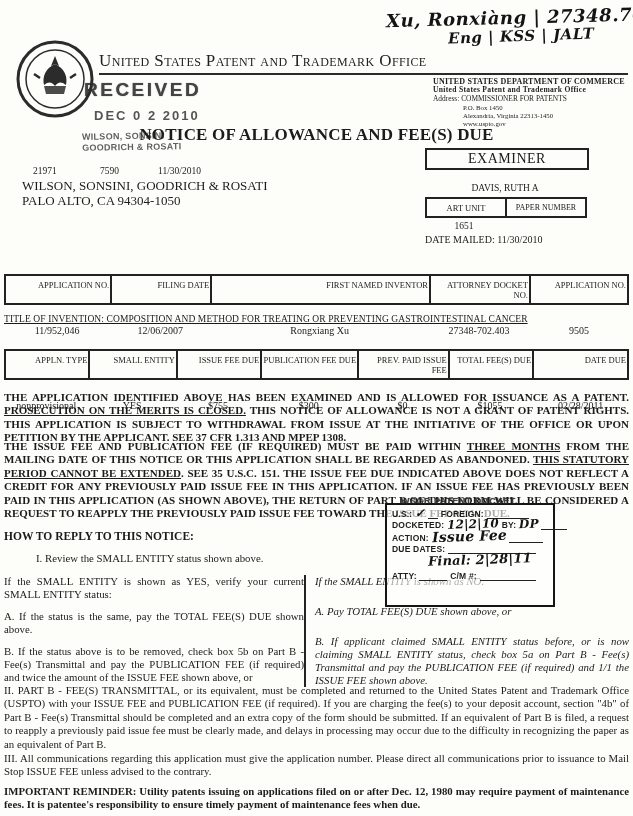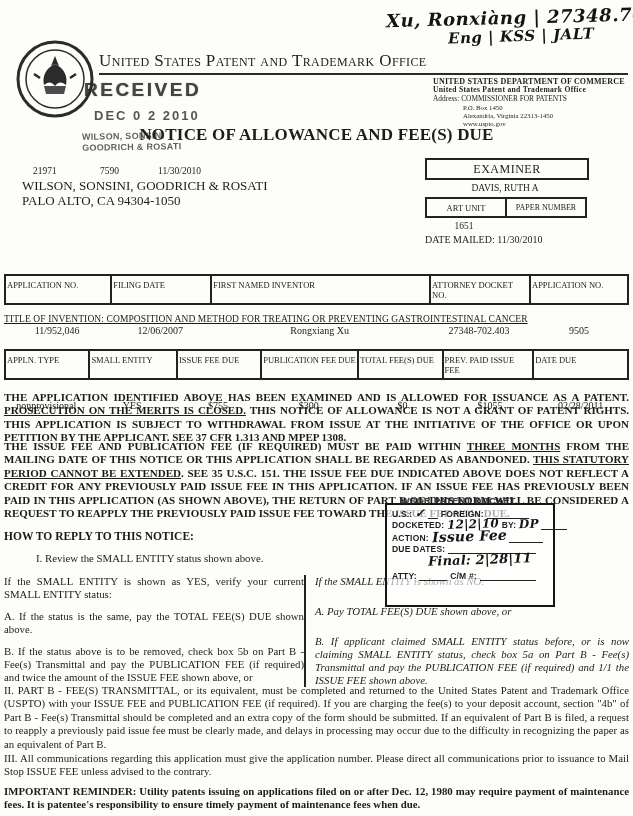--- a/index.html
+++ b/index.html
@@ -26,33 +26,33 @@
   .received-date{position:absolute;left:94px;top:108px;font-size:13px;font-weight:bold;letter-spacing:2px;opacity:.8;}
   .notice-title{position:absolute;left:0;right:0;top:125px;text-align:center;font-weight:bold;font-size:17px;letter-spacing:.2px;}
   .firm-stamp{position:absolute;left:82px;top:131px;font-size:9px;font-weight:bold;opacity:.75;transform:rotate(-1deg);line-height:1.2;letter-spacing:.3px;}
   
   .addr-nums{position:absolute;top:166px;left:0;font-size:9.5px;}
   .addr-nums .n1{position:absolute;left:33px;top:0;}
   .addr-nums .n2{position:absolute;left:100px;top:0;}
   .addr-nums .n3{position:absolute;left:158px;top:0;}
   .addressee{position:absolute;left:22px;top:178px;font-size:13px;line-height:1.18;}
   
-  .exm-box{position:absolute;left:425px;top:158px;width:160px;height:18px;border:2px solid #222;
-    display:flex;align-items:center;justify-content:center;font-size:12px;letter-spacing:.5px;}
+  .exm-box{position:absolute;left:425px;top:148px;width:160px;height:18px;border:2px solid #222;
+    display:flex;align-items:center;justify-content:center;font-size:14px;letter-spacing:.5px;}
   .exm-name{position:absolute;left:425px;top:183px;width:160px;text-align:center;font-size:9.5px;}
   .au-box{position:absolute;left:425px;top:197px;width:78px;height:17px;border:2px solid #222;
     display:flex;align-items:center;justify-content:center;font-size:8.5px;}
   .pn-box{position:absolute;left:507px;top:197px;width:78px;height:17px;border:2px solid #222;border-left:none;
     display:flex;align-items:center;justify-content:center;font-size:8px;}
   .au-val{position:absolute;left:425px;top:221px;width:78px;text-align:center;font-size:9.5px;}
   .date-mailed{position:absolute;left:425px;top:234px;font-size:10px;}
   
   .dtable{position:absolute;left:4px;right:4px;}
   .t-head{display:flex;border-top:2px solid #222;border-bottom:2px solid #222;}
-  .t-head .t-cell{border-left:2px solid #222;font-size:8.5px;text-align:left;padding:4px 1px 3px;box-sizing:border-box;}
+  .t-head .t-cell{border-left:2px solid #222;font-size:8.5px;text-align:right;padding:4px 1px 3px;box-sizing:border-box;}
   .t-head .t-cell:last-child{border-right:2px solid #222;}
   .t-vals{display:flex;}
   .t-vals .t-cell{font-size:10px;text-align:center;padding:20px 1px 0;box-sizing:border-box;}
   .app-tbl{top:274px;}
   .fee-tbl{top:349px;}
   .c0{width:17%;} .c1{width:16%;} .c2{width:35%;} .c3{width:16%;} .c4{width:16%;}
   .f0{width:13.5%;} .f1{width:14%;} .f2{width:13.5%;} .f3{width:15.5%;} .f4{width:14.5%;} .f5{width:13.5%;} .f6{width:15.5%;}
   .toi{position:absolute;left:4px;top:314px;font-size:9.5px;letter-spacing:.1px;text-decoration:underline;}
   
   .bodypar{position:absolute;left:4px;right:4px;text-align:justify;font-weight:bold;font-size:11px;line-height:1.22;}
@@ -160,22 +160,22 @@
   </div>
 
   <div class="toi">TITLE OF INVENTION: COMPOSITION AND METHOD FOR TREATING OR PREVENTING GASTROINTESTINAL CANCER</div>
 
   <div class="dtable fee-tbl">
     <div class="t-head">
       <div class="t-cell f0">APPLN. TYPE</div>
       <div class="t-cell f1">SMALL ENTITY</div>
       <div class="t-cell f2">ISSUE FEE DUE</div>
       <div class="t-cell f3">PUBLICATION FEE DUE</div>
+      <div class="t-cell f4">PREV. PAID ISSUE FEE</div>
       <div class="t-cell f5">TOTAL FEE(S) DUE</div>
-      <div class="t-cell f4">PREV. PAID ISSUE FEE</div>
       <div class="t-cell f6">DATE DUE</div>
     </div>
     <div class="t-vals">
       <div class="t-cell f0">nonprovisional</div>
       <div class="t-cell f1">YES</div>
       <div class="t-cell f2">$755</div>
       <div class="t-cell f3">$300</div>
       <div class="t-cell f4">$0</div>
       <div class="t-cell f5">$1055</div>
       <div class="t-cell f6">02/28/2011</div>

